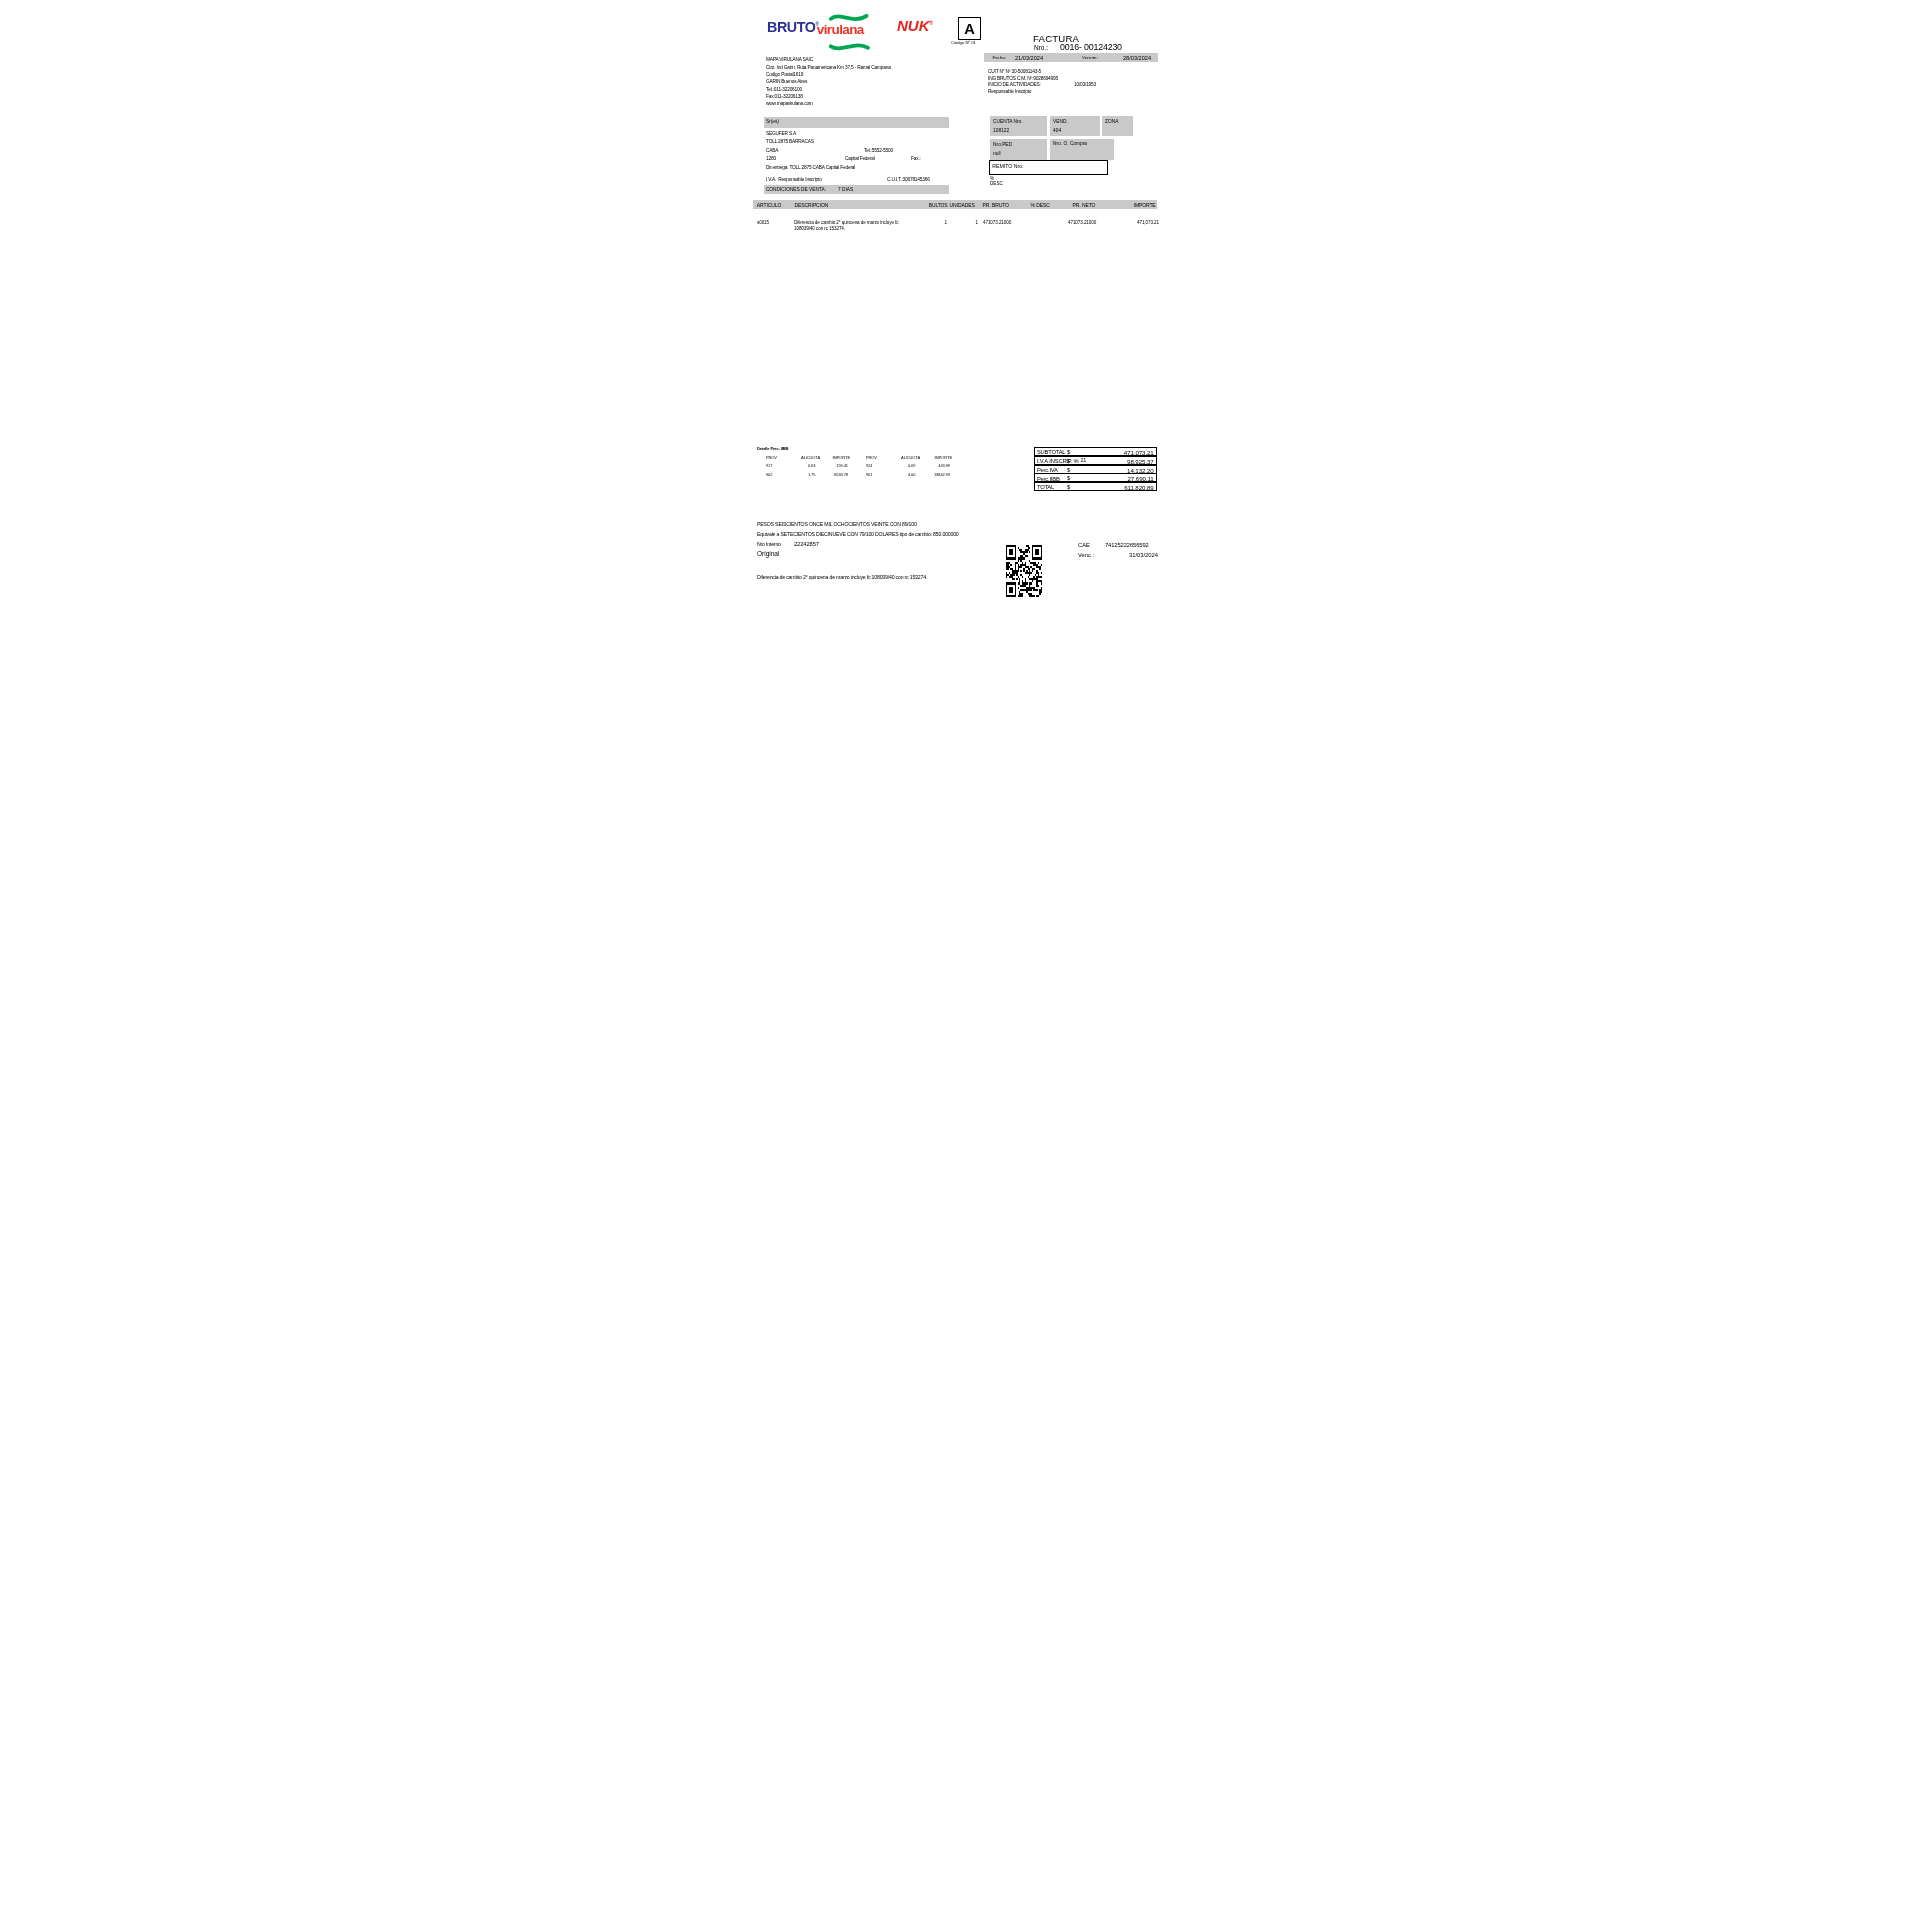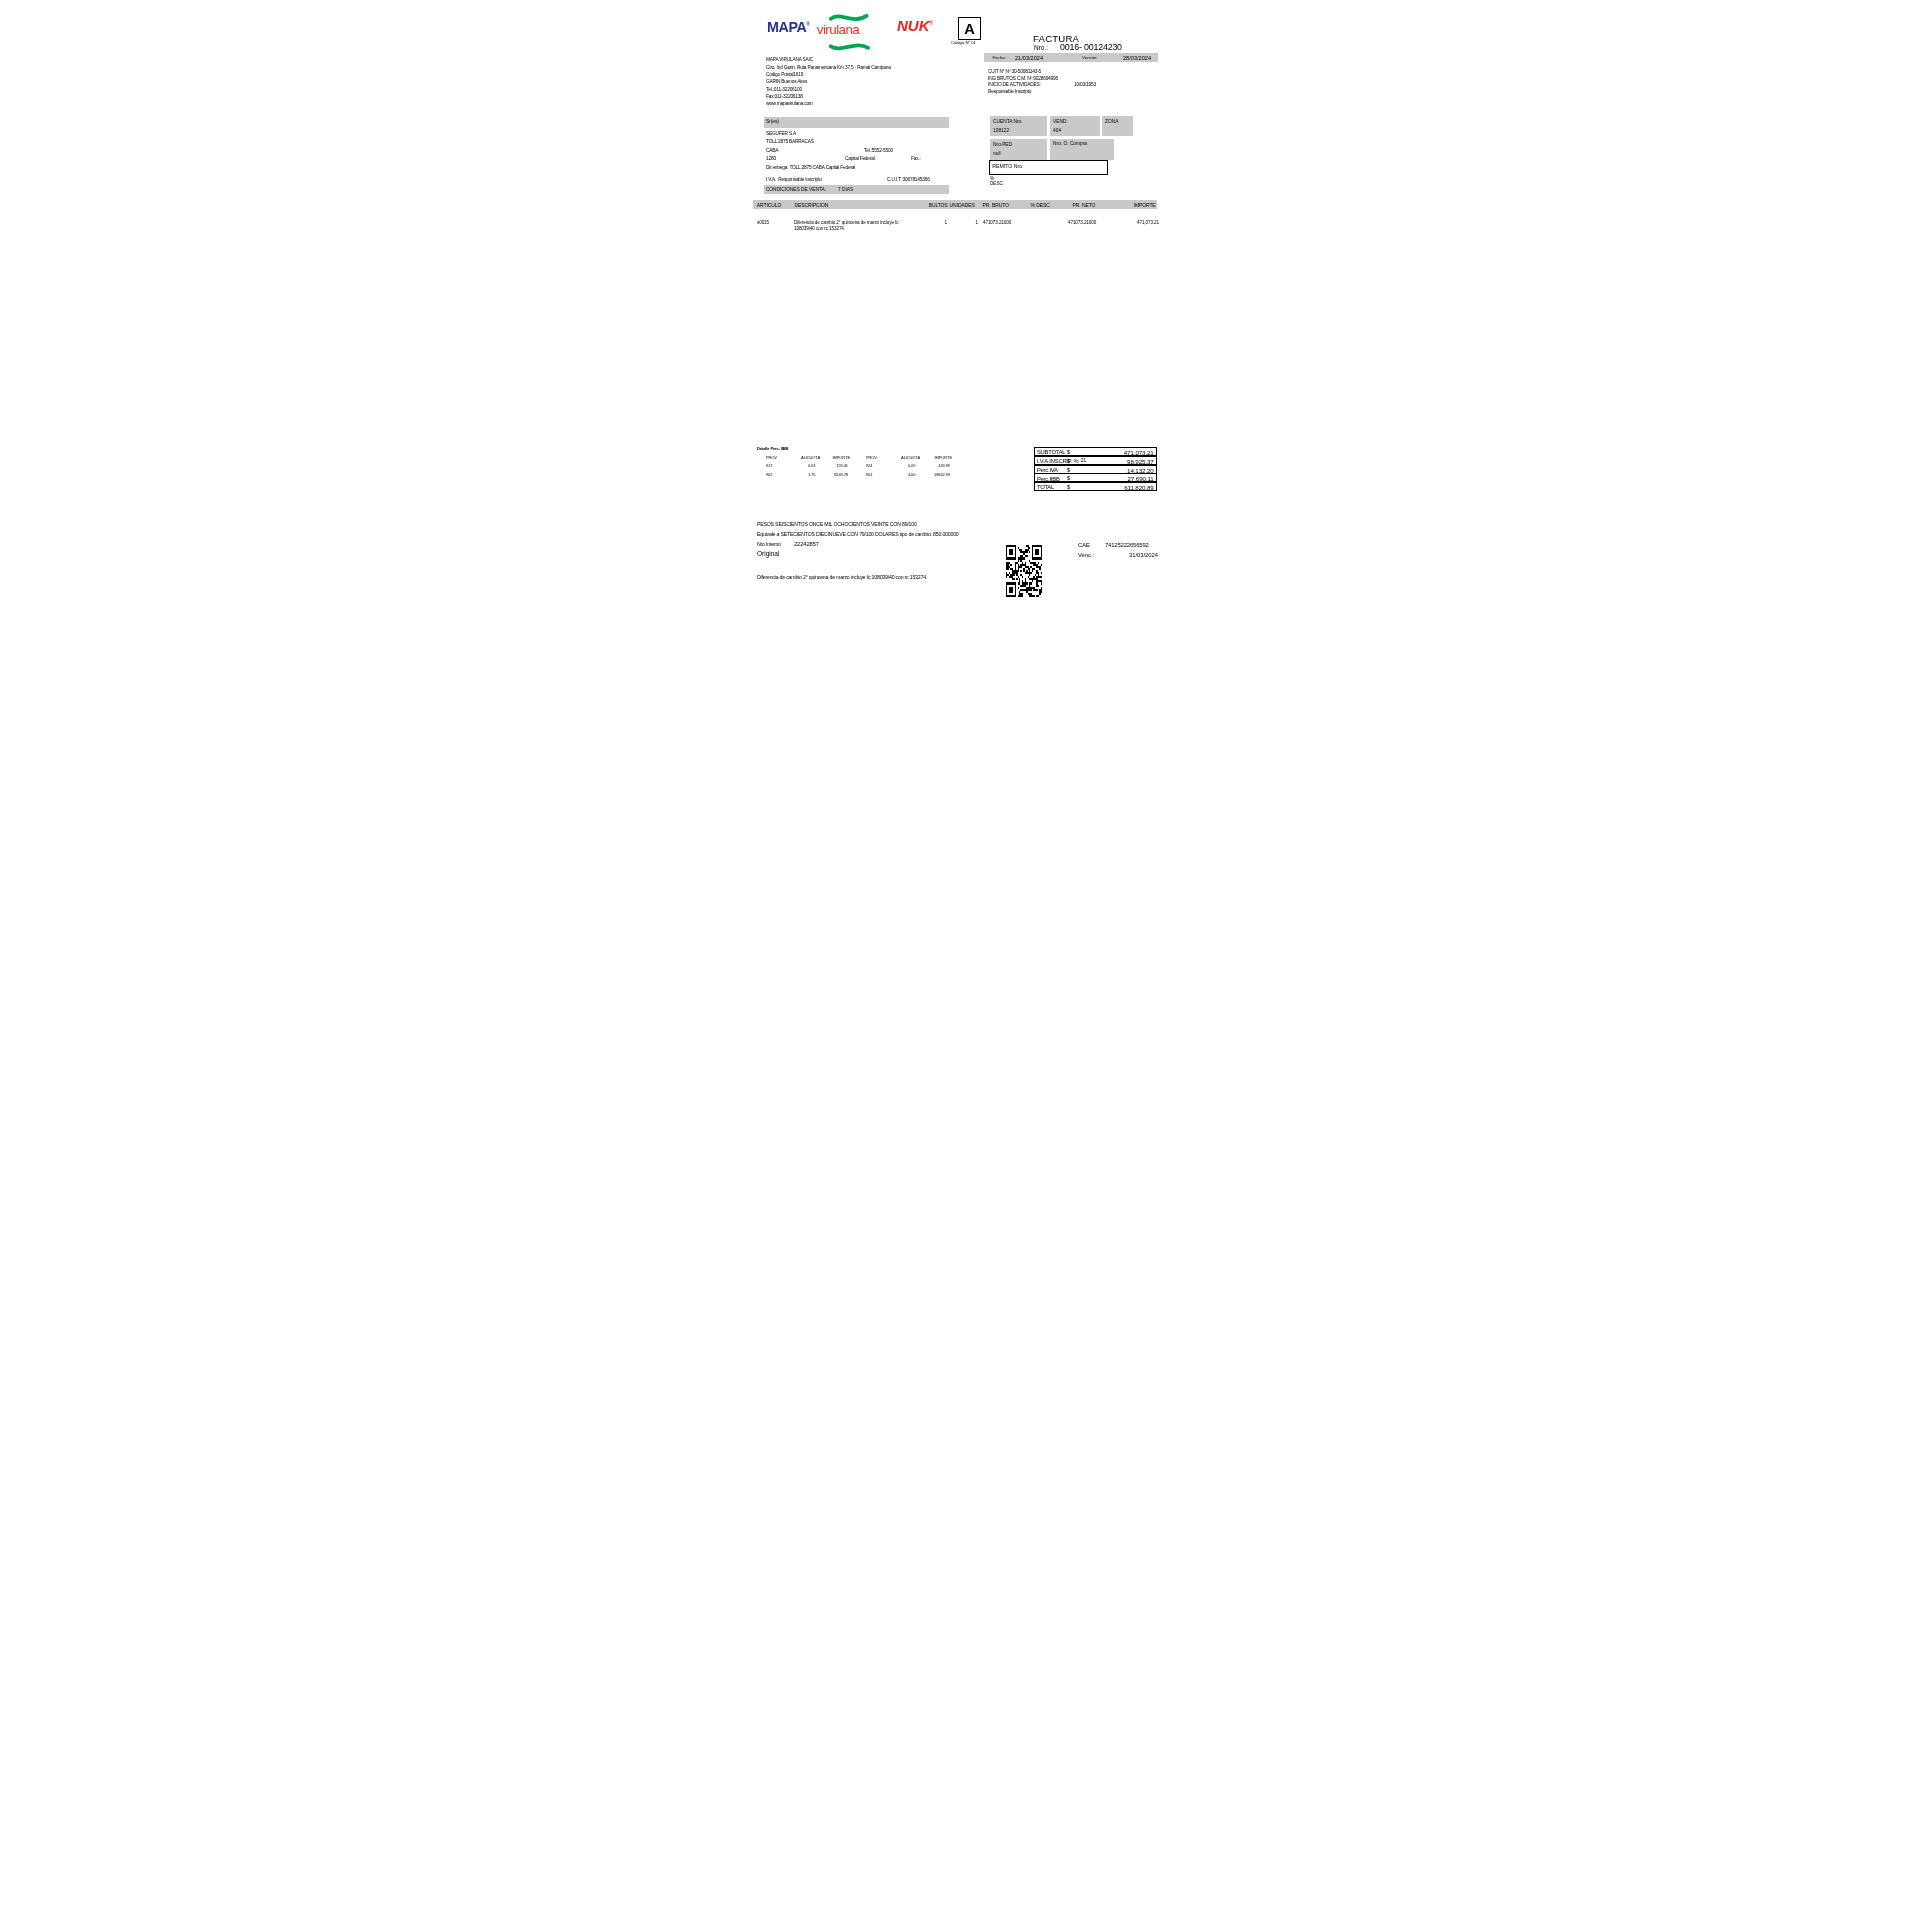--- a/index.html
+++ b/index.html
@@ -10,21 +10,21 @@
     overflow:hidden;
   }
   .abs { position:absolute; white-space:nowrap; }
   .cond { letter-spacing:-0.2px; }
   .gbox { position:absolute; background:#c9c9c9; }
   .t125 { font-size:4.8px; }
   .t135 { font-size:5.2px; }
 
   
   .mapa-logo { font-size:14.3px; font-weight:800; color:#2e3192; letter-spacing:-0.4px; }
-  .viru-logo { font-size:13.5px; font-weight:400; color:#ee3524; letter-spacing:-0.6px; }
+  .viru-logo { font-size:13.5px; font-weight:700; color:#ee3524; letter-spacing:-0.6px; }
   .nuk-logo  { font-size:15px; font-weight:800; color:#e8251f; letter-spacing:0px; font-style:italic; }
   .reg { font-size:4.6px; vertical-align:super; font-weight:700; }
 
   
   .letter-box {
     position:absolute; left:215px; top:17px; width:21px; height:21px;
     border:1.9px solid #000; display:flex; align-items:center; justify-content:center;
     font-size:14.6px; font-weight:700;
   }
 
@@ -58,21 +58,21 @@
   .trow .amt { position:absolute; right:2.3px; top:0.8px; font-size:6.2px; letter-spacing:-0.1px; }
   .sup21 { font-size:5.4px; position:relative; top:-0.8px; margin-left:1.9px; letter-spacing:0; }
 
   .qr { position:absolute; left:263px; top:545px; width:36px; height:52px; }
 </style>
 </head>
 <body>
 
 <div class="page">
 
-  <div class="abs mapa-logo" style="left:24px; top:18.5px;"><span>MAPA</span><span class="reg">®</span></div>
+  <div class="abs mapa-logo" style="left:24px; top:18.5px;"><span>BRUTO</span><span class="reg">®</span></div>
 
   <div class="abs" style="left:73px; top:11.6px; width:71px; height:40px;">
     <svg width="71" height="40" viewBox="0 0 185 105" aria-hidden="true">
       <path d="M38,18 C62,-2 95,34 132,10" fill="none" stroke="#00a651" stroke-width="10" stroke-linecap="round"></path>
       <path d="M38,90 C66,108 102,74 136,94" fill="none" stroke="#00a651" stroke-width="10" stroke-linecap="round"></path>
     </svg>
     <div class="abs viru-logo" style="left:0.8px; top:10.8px;">virulana</div>
   </div>
 
   <div class="abs nuk-logo" style="left:154px; top:17px;"><span>NUK</span><span class="reg">®</span></div>

